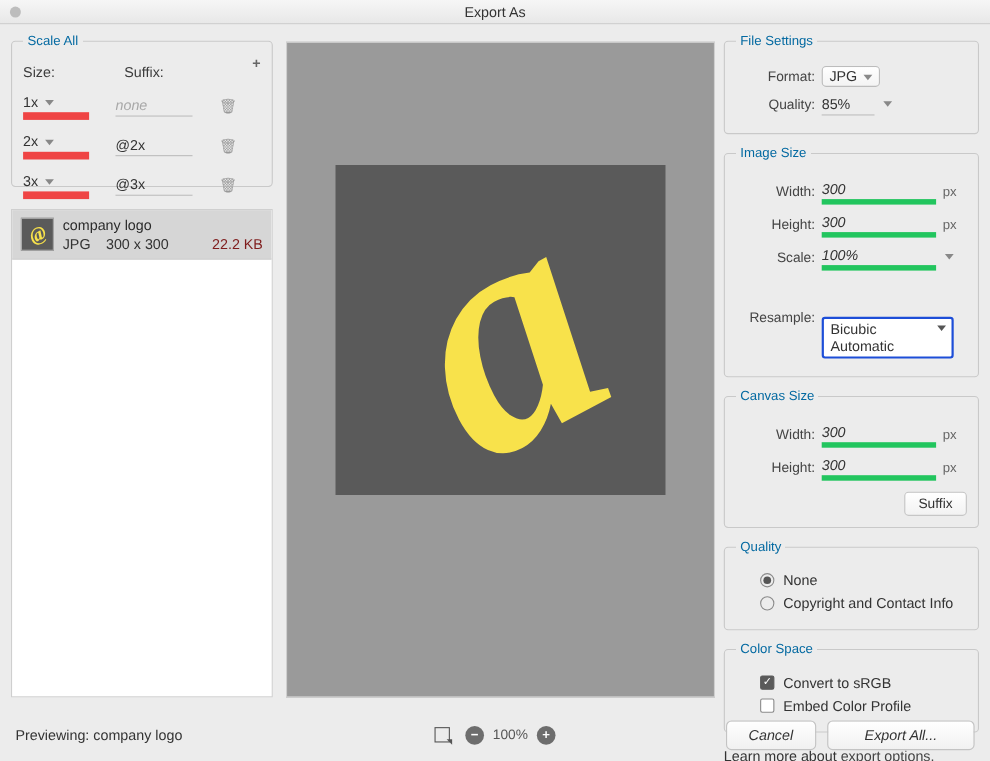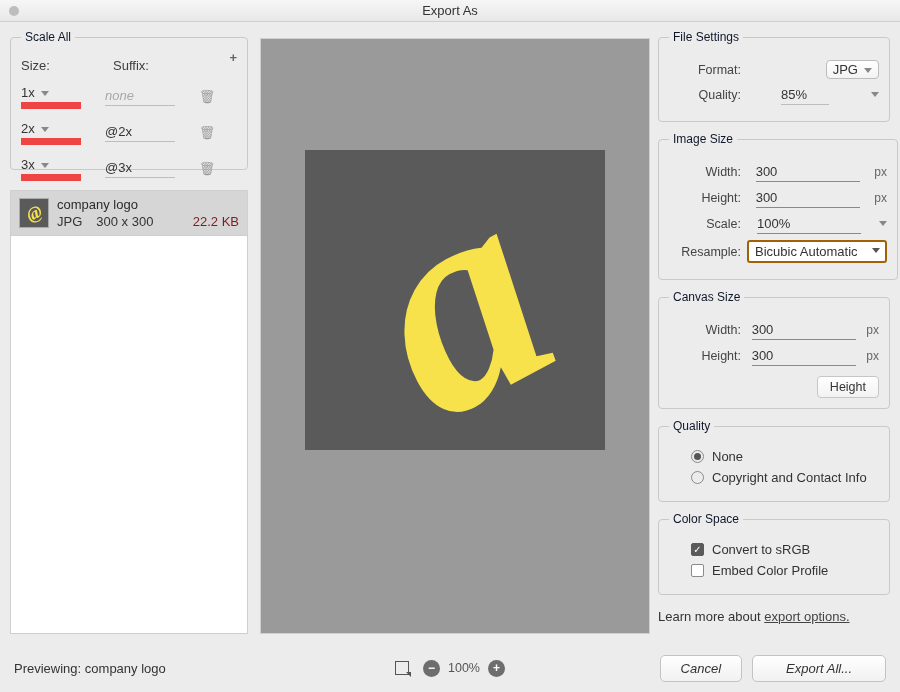--- a/index.html
+++ b/index.html
@@ -1,21 +1,21 @@
 <!DOCTYPE html>
 <html><head>
 <meta charset="utf-8">
 <style>
 * { box-sizing: border-box; margin: 0; padding: 0; font-family: -apple-system, "Helvetica Neue", Arial, sans-serif; font-size: 13px; color: #333; }
 body { width: 900px; height: 692px; background: #ececec; position: relative; }
 .titlebar { height: 22px; background: linear-gradient(#f6f6f6,#e8e8e8); border-bottom: 1px solid #cfcfcf; text-align: center; line-height: 22px; font-size: 13px; color: #444; position: relative; }
 .titlebar .close-dot { position: absolute; left: 9px; top: 6px; width: 10px; height: 10px; border-radius: 50%; background: #bdbdbd; }
 .content { position: absolute; top: 22px; left: 0; right: 0; bottom: 48px; }
 fieldset { border: 1px solid #c9c9c9; border-radius: 4px; padding: 10px 10px 10px 10px; position: relative; }
-legend { font-size: 12px; color: #0f172a; padding: 0 4px; margin-top: 39px; }
+legend { font-size: 12px; color: #0369a1; padding: 0 4px; margin-top: 39px; }
 
 
 .left { position: absolute; left: 10px; top: 8px; width: 238px; bottom: 10px; }
 .scale-all { height: 140px; }
 .scale-cols { display: flex; gap: 32px; margin-top: 4px; }
 .scale-col-title { color: #3d3d3d; font-size: 13px; }
 .scale-row { display: flex; align-items: center; gap: 24px; margin-top: 10px; }
 .under-input { border: none; border-bottom: 1px solid #bdbdbd; background: transparent; padding: 2px 0; width: 70px; font-size: 13px; }
 .under-input::placeholder { color: #a8a8a8; font-style: italic; }
 .size-sel { width: 60px; border: none; border-bottom: 7px solid #ef4444; background: transparent; padding: 2px 0; font-size: 13px; position: relative; }
@@ -32,28 +32,28 @@
 .asset-sub { display:flex; gap:14px; color:#8a8a8a; font-size:12px; margin-top:2px; }
 .asset-size { color:#7f1d1d; }
 
 
 .center { position:absolute; left:260px; right:250px; top:16px; bottom:10px; background:#9a9a9a; border:1px solid #cfcfcf; }
 .preview-img { width:300px; height:300px; background:#5a5a5a; position:absolute; left:50%; top:50%; transform:translate(-50%,-62%); display:flex; align-items:center; justify-content:center; overflow:hidden; }
 .preview-at { font-family: Georgia, 'Times New Roman', serif; font-style: italic; font-weight: bold; font-size: 300px; color:#f8e24b; transform: rotate(-28deg); line-height:1; }
 
 
 .right { position:absolute; right:10px; top:8px; width:232px; bottom:10px; display:flex; flex-direction:column; gap:10px; }
-.field-row { display:flex; align-items:center; margin:6px 0;justify-content:space-between; }
+.field-row { display:flex; align-items:center; margin:6px 0; }
 .field-row label { width:72px; text-align:right; margin-right:6px; color:#444; font-size:12.5px; }
 .combo { border:1px solid #bcbcbc; border-radius:4px; background:linear-gradient(#fff,#f3f3f3); padding:1px 20px 1px 6px; font-size:12.5px; position:relative; }
 .combo .chev { position:absolute; right:6px; top:7px; }
 .under-sel { border:none; border-bottom:1px solid #bdbdbd; padding:2px 0; background:transparent; }
-.num-under { border:none; border-bottom:1px solid #22c55e; padding:2px 0; background:transparent; width:104px; font-size:13px; }
+.num-under { border:none; border-bottom:5px solid #22c55e; padding:2px 0; background:transparent; width:104px; font-size:13px;font-style:italic; }
 .unit { margin-left:6px; color:#666; font-size:12px; }
-.resample { border:2px solid #a16207; border-radius:3px; background:#fff; padding:2px 18px 2px 6px; font-size:12.5px; width:140px; position:relative; }
+.resample { border:2px solid #1d4ed8; border-radius:3px; background:#fff; padding:2px 18px 2px 6px; font-size:12.5px; width:120px; position:relative;margin-top:36px; }
 .resample .chev { position:absolute; right:5px; top:6px; border-top-color:#555; }
 .reset-btn { float:right; background:linear-gradient(#fff,#f2f2f2); border:1px solid #c6c6c6; border-radius:4px; padding:3px 12px; font-size:12.5px; margin-top:4px; }
 .radio-row, .check-row { display:flex; align-items:center; margin:6px 0 6px 22px; gap:8px; }
 .radio { width:13px; height:13px; border-radius:50%; border:1px solid #8a8a8a; display:inline-flex; align-items:center; justify-content:center; }
 .radio.checked::after { content:""; width:7px; height:7px; border-radius:50%; background:#555; }
 .check { width:13px; height:13px; border:1px solid #8a8a8a; border-radius:2px; display:inline-flex; align-items:center; justify-content:center; background:#fff; }
 .check.checked { background:#5a5a5a; border-color:#5a5a5a; }
 .check.checked::after { content:"✓"; color:#fff; font-size:10px; line-height:1; }
 .learn { font-size:12.5px; color:#444; margin-top:4px; }
 .learn a { color:#444; }
@@ -170,21 +170,21 @@
       <div class="field-row">
         <label>Width:</label>
         <input class="num-under" value="300" style="">
         <span class="unit">px</span>
       </div>
       <div class="field-row">
         <label>Height:</label>
         <input class="num-under" value="300" style="">
         <span class="unit">px</span>
       </div>
-      <button class="reset-btn">Height</button>
+      <button class="reset-btn">Suffix</button>
       <div style="clear:both"></div>
     </fieldset>
 
     <fieldset>
       <legend>Quality</legend>
       <div class="radio-row">
         <span class="radio checked"></span>
         <span>None</span>
       </div>
       <div class="radio-row">

